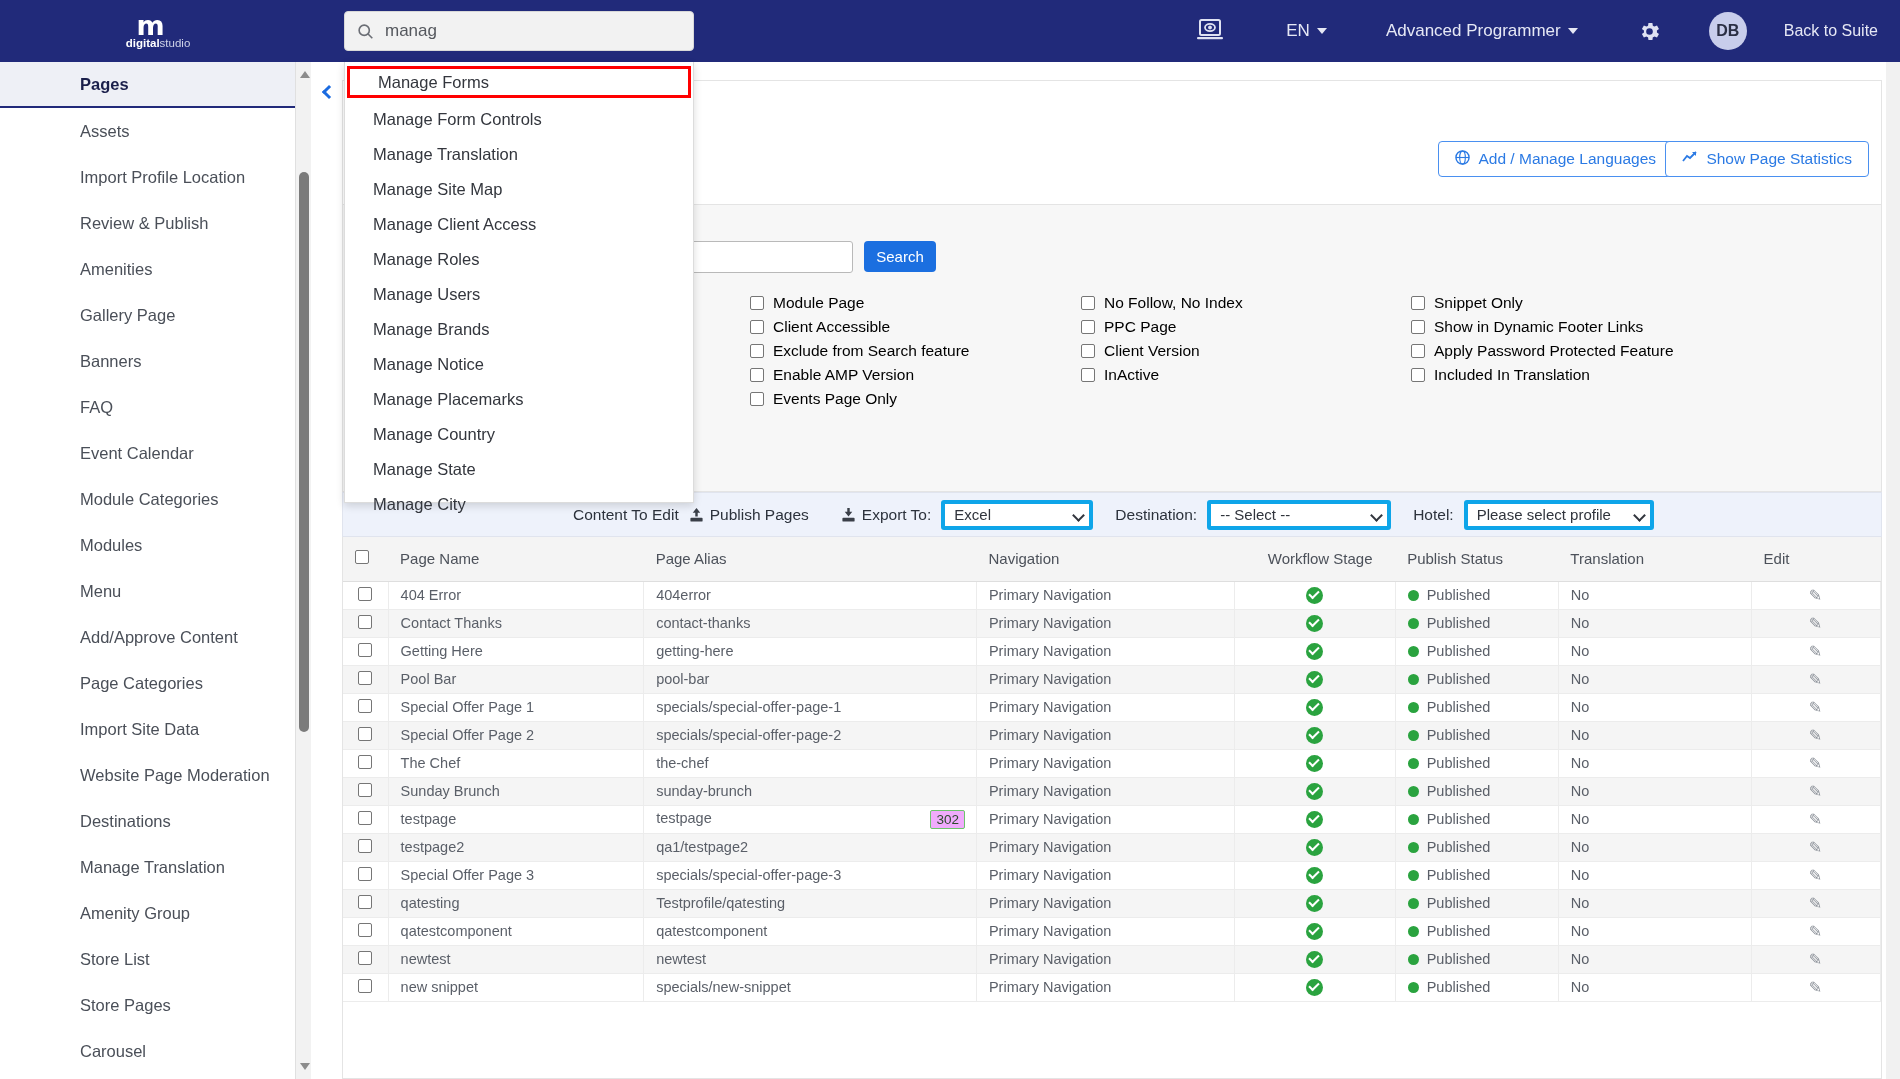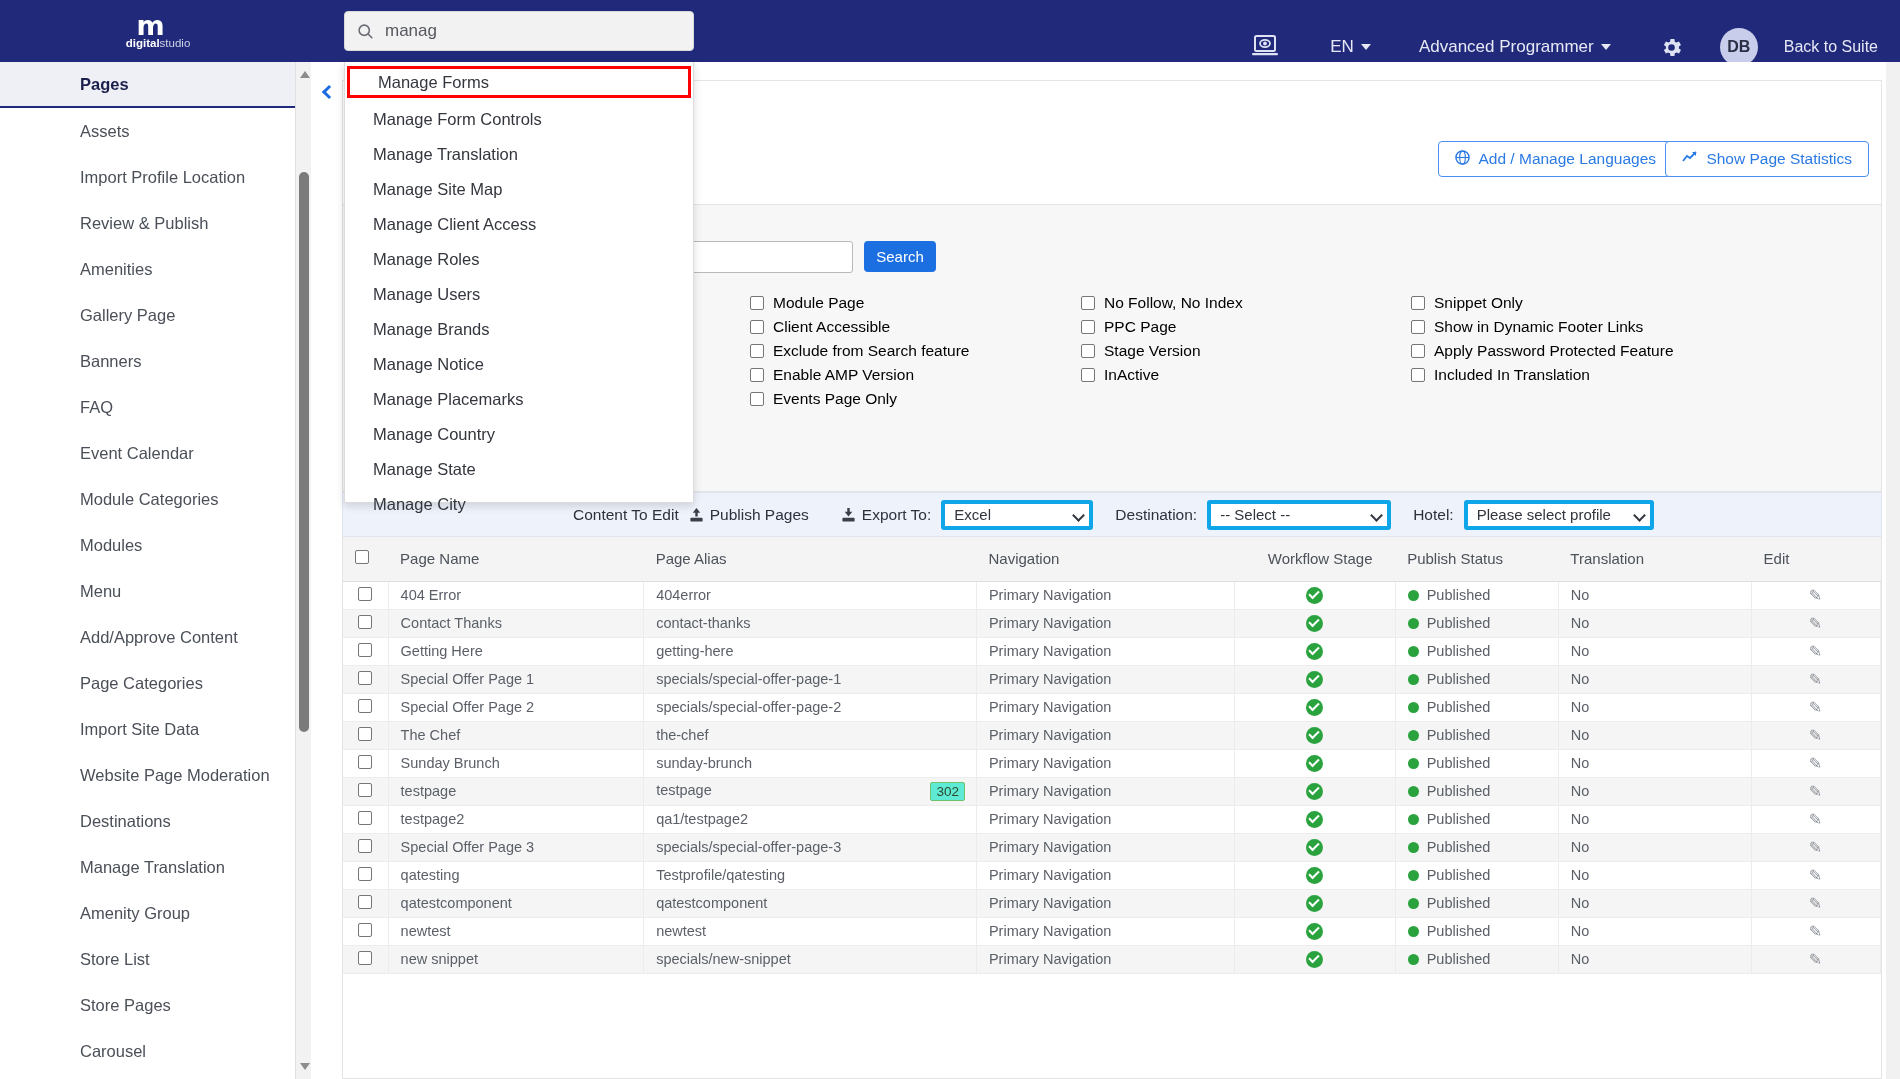--- a/index.html
+++ b/index.html
@@ -40,22 +40,22 @@
     display: flex; align-items: center; padding: 0 12px;
   }
   .searchbox .mag { margin-right: 9px; display: flex; }
   .searchbox input {
     border: none; outline: none; background: transparent;
     font-size: 17px; color: #55585e; width: 100%;
     font-family: "Liberation Sans", sans-serif;
   }
 
   .topbar-right {
-    position: absolute; right: 0; top: 16px; height: 62px;
-    display: flex; align-items: center; gap: 4px;
+    position: absolute; right: 0; top: 0; height: 62px;
+    display: flex; align-items: center; gap: 15px;
   }
   .tb-item { color: #e6e8f5; font-size: 16px; display: flex; align-items: center; }
   .screen-icon { margin-right: 46px; }
   .lang { margin-right: 44px; font-size: 17px; }
   .caret-d {
     display: inline-block; width: 0; height: 0; margin-left: 7px;
     border-left: 5px solid transparent; border-right: 5px solid transparent;
     border-top: 6px solid #e6e8f5;
   }
   .userrole { margin-right: 44px; font-size: 17px; }
@@ -243,21 +243,21 @@
   .col-pub   { width: 152px; }
   .col-tr    { width: 180px; }
   .col-edit  { width: 120px; }
   td.c { text-align: center; padding-left: 0; }
   .rowchk {
     width: 14px; height: 14px; border: 1px solid #767676;
     border-radius: 2px; background: #fff; display: inline-block;
   }
   .badge302 {
     float: right; margin-right: 10px;
-    background: #5eead4; border: 1px solid #6dc46d;
+    background: #f0abfc; border: 1px solid #6dc46d;
     color: #2c4a2c; font-size: 13.5px;
     padding: 1px 5px; border-radius: 2px;
   }
   .wf-ok {
     width: 17px; height: 17px; border-radius: 50%;
     background: #2aa33f; display: inline-flex;
     align-items: center; justify-content: center;
   }
   .wf-ok::after {
     content: ""; width: 4px; height: 8px;
@@ -463,21 +463,21 @@
         <div class="cbx-row">
           <span class="cbx"></span>
           <span>No Follow, No Index</span>
         </div>
         <div class="cbx-row">
           <span class="cbx"></span>
           <span>PPC Page</span>
         </div>
         <div class="cbx-row">
           <span class="cbx"></span>
-          <span>Stage Version</span>
+          <span>Client Version</span>
         </div>
         <div class="cbx-row">
           <span class="cbx"></span>
           <span>InActive</span>
         </div>
       </div>
     <div class="cbx-col" id="cbxcol3" style="left:1068px; top:86px;">
         <div class="cbx-row">
           <span class="cbx"></span>
           <span>Snippet Only</span>
@@ -568,20 +568,30 @@
             <td class="col-name">Getting Here</td>
             <td class="col-alias">getting-here</td>
             <td class="col-nav">Primary Navigation</td>
             <td class="col-wf c"><span class="wf-ok"></span></td>
             <td class="col-pub"><span class="pub-dot"></span><span>Published</span></td>
             <td class="col-tr">No</td>
             <td class="col-edit c"><span class="pencil">✎</span></td>
           </tr>
           <tr>
             <td class="col-chk c"><span class="rowchk"></span></td>
+            <td class="col-name">Pool Bar</td>
+            <td class="col-alias">pool-bar</td>
+            <td class="col-nav">Primary Navigation</td>
+            <td class="col-wf c"><span class="wf-ok"></span></td>
+            <td class="col-pub"><span class="pub-dot"></span><span>Published</span></td>
+            <td class="col-tr">No</td>
+            <td class="col-edit c"><span class="pencil">✎</span></td>
+          </tr>
+          <tr>
+            <td class="col-chk c"><span class="rowchk"></span></td>
             <td class="col-name">Special Offer Page 1</td>
             <td class="col-alias">specials/special-offer-page-1</td>
             <td class="col-nav">Primary Navigation</td>
             <td class="col-wf c"><span class="wf-ok"></span></td>
             <td class="col-pub"><span class="pub-dot"></span><span>Published</span></td>
             <td class="col-tr">No</td>
             <td class="col-edit c"><span class="pencil">✎</span></td>
           </tr>
           <tr>
             <td class="col-chk c"><span class="rowchk"></span></td>

